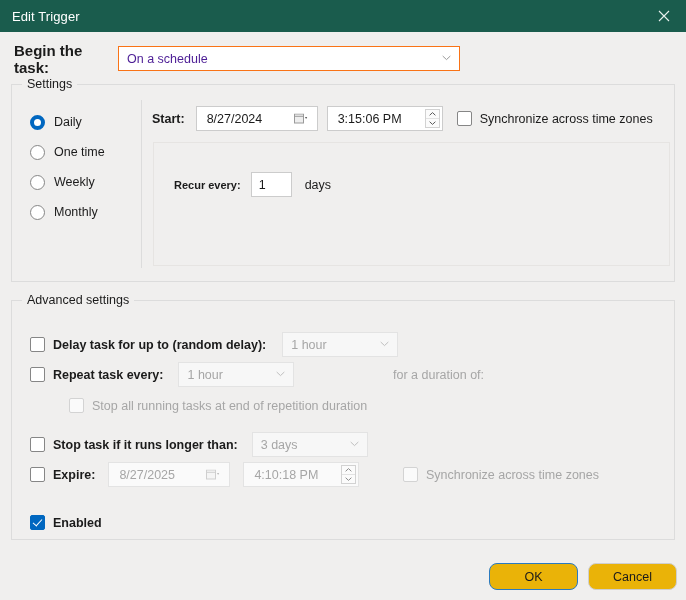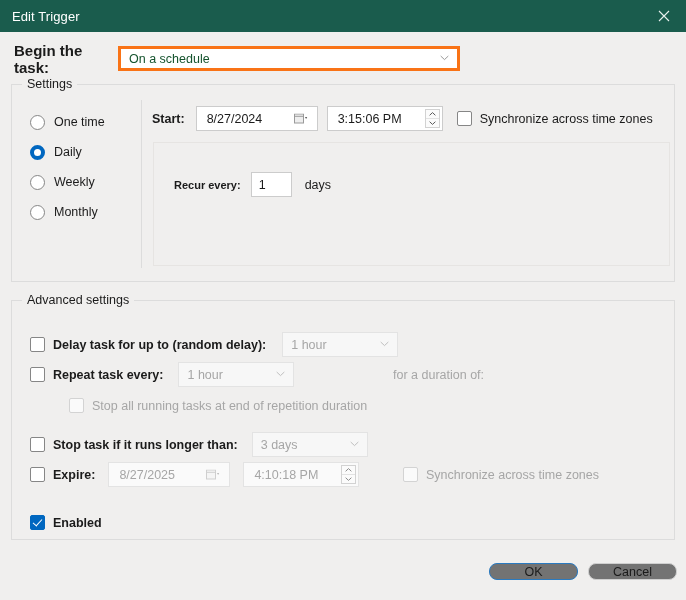--- a/index.html
+++ b/index.html
@@ -60,28 +60,28 @@
     height: 27px;
   }
   .begin-label {
     width: 104px;
     font-weight: bold;
     font-size: 15px;
   }
   .combo {
     position: relative;
     background: #ffffff;
-    border: 3px solid #f97316;
+    border: 1px solid #f97316;
     height: 25px;
     box-sizing: border-box;
     display: flex;
     align-items: center;
     padding-left: 8px;
     font-size: 12.5px;
-    color: #14532d;
+    color: #4c1d95;
   }
   .combo .caret {
     position: absolute;
     right: 9px;
     top: 50%;
     transform: translateY(-50%);
     width: 8px;
     height: 8px;
     pointer-events: none;
   }
@@ -273,23 +273,23 @@
     color: #a6a6a6;
   }
   .box-dis {
     background: #fafafa;
     border: 1px solid #e3e3e3;
     color: #a6a6a6;
   }
 
   
   .btn {
-    height: 17px;
+    height: 27px;
     border: 1px solid #cfcfcf;
-    background: #737373;
+    background: #eab308;
     border-radius: 8px;
     display: flex;
     align-items: center;
     justify-content: center;
     font-size: 12.5px;
     color: #1b1b1b;
     cursor: default;
     box-sizing: border-box;
   }
   .btn-default {
@@ -321,27 +321,27 @@
     </span>
   </div>
 </div>
 
 <div class="groupbox" id="settings-group">
   <div class="gb-title">Settings</div>
 
   <div class="radio-col">
 
     <div class="radio-item">
+      <span class="radio checked"></span>
+      <span class="radio-label">Daily</span>
+    </div>
+
+    <div class="radio-item">
       <span class="radio"></span>
       <span class="radio-label">One time</span>
-    </div>
-
-    <div class="radio-item">
-      <span class="radio checked"></span>
-      <span class="radio-label">Daily</span>
     </div>
 
     <div class="radio-item">
       <span class="radio"></span>
       <span class="radio-label">Weekly</span>
     </div>
 
     <div class="radio-item">
       <span class="radio"></span>
       <span class="radio-label">Monthly</span>

